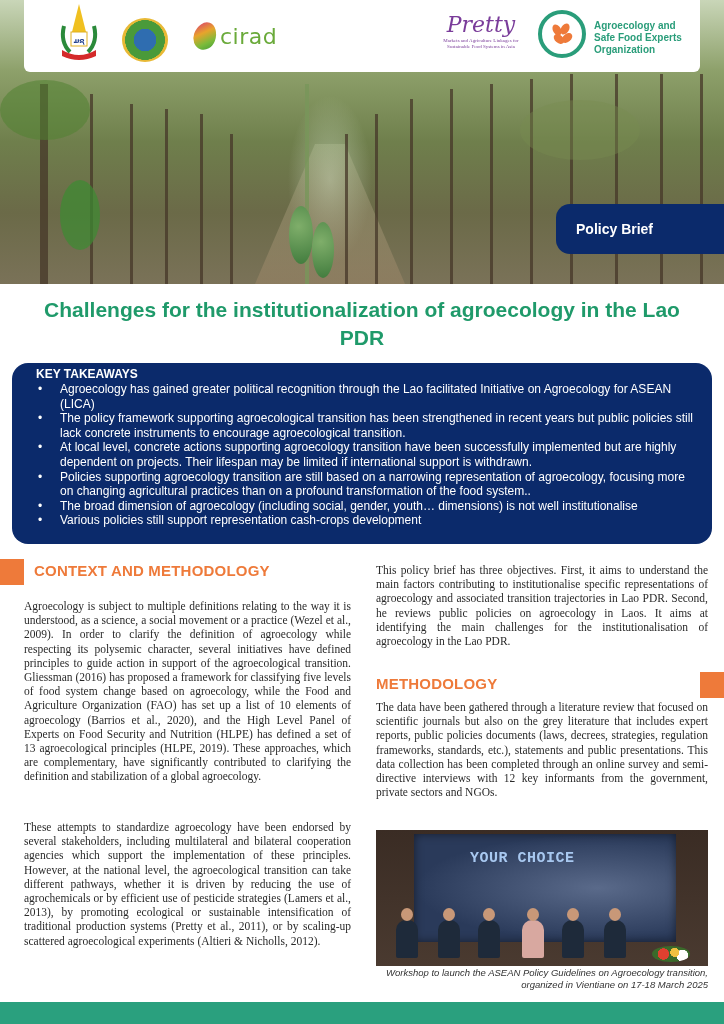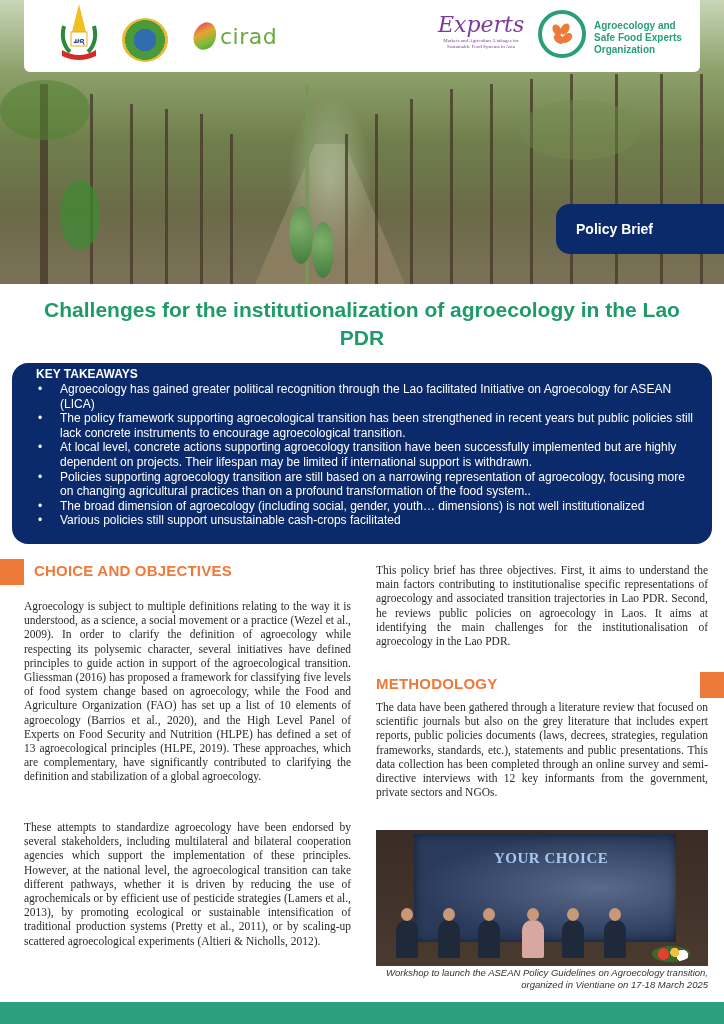--- a/index.html
+++ b/index.html
@@ -84,21 +84,21 @@
   .workshop-photo {
     position: absolute; left: 376px; top: 830px; width: 332px; height: 136px; overflow: hidden;
     background: linear-gradient(180deg, #3a2c24 0%, #4a3a30 100%);
   }
   .screen {
     position: absolute; left: 38px; top: 4px; width: 262px; height: 108px;
     background: radial-gradient(ellipse at 70% 50%, #5a6a8a 0%, #2a3a5a 70%), #2a3a5a;
     box-shadow: inset 0 0 10px rgba(0,0,0,0.5);
   }
   .screen-text {
-    position: absolute; left: 80px; top: 16px; color: #a8c8f0; font-family: Liberation Serif, serif;
+    position: absolute; left: 56px; top: 16px; color: #a8c8f0; font-family: Liberation Mono, monospace;
     font-weight: bold; font-size: 15px; letter-spacing: 0.5px;
   }
   .person { position: absolute; bottom: 8px; width: 22px; height: 38px; border-radius: 10px 10px 2px 2px; background: #1e2a3a; }
   .person .head { position: absolute; top: -12px; left: 5px; width: 12px; height: 13px; border-radius: 50%; background: #c89878; }
   .flowers { position: absolute; right: 18px; bottom: 4px; width: 38px; height: 16px; border-radius: 50%;
     background: radial-gradient(circle at 30% 50%, #e04030 0 20%, transparent 21%), radial-gradient(circle at 60% 40%, #f0c040 0 18%, transparent 19%), radial-gradient(circle at 80% 60%, #ffffff 0 18%, transparent 19%), #3a6a2a; }
   .caption {
     position: absolute; left: 376px; top: 967px; width: 332px; text-align: right;
     font-style: italic; font-size: 9.5px; line-height: 12px; color: #333;
   }
@@ -142,21 +142,21 @@
     <rect x="15" y="30" width="16" height="14" fill="#ffffff" stroke="#e0b020"></rect>
     <text x="23" y="41" font-size="7" text-anchor="middle" fill="#1a3a8a" font-weight="bold">ມຊ</text>
     <path d="M6 48 Q23 58 40 48 L40 54 Q23 62 6 54 Z" fill="#d42a2a"></path>
   </svg>
   <div class="logo logo-gov"></div>
   <div class="logo logo-cirad">
     <div class="cirad-mark"></div>
     <span class="cirad-text">cirad</span>
   </div>
   <div class="logo logo-malica">
-    <div class="malica-name">Experts</div>
+    <div class="malica-name">Pretty</div>
     <div class="malica-sub">Markets and Agriculture Linkages for Sustainable Food Systems in Asia</div>
   </div>
   <div class="logo logo-asf">
     <svg width="24" height="24" viewBox="0 0 24 24">
       <ellipse cx="7" cy="8" rx="4" ry="6" fill="#ee7a3a" transform="rotate(-30 7 8)"></ellipse>
       <ellipse cx="15" cy="7" rx="4" ry="6" fill="#ee7a3a" transform="rotate(30 15 7)"></ellipse>
       <ellipse cx="9" cy="17" rx="4" ry="6" fill="#ee7a3a" transform="rotate(-50 9 17)"></ellipse>
       <ellipse cx="17" cy="16" rx="4" ry="6" fill="#ee7a3a" transform="rotate(50 17 16)"></ellipse>
     </svg>
   </div>
@@ -171,27 +171,27 @@
 
 <h1 class="title">Challenges for the institutionalization of agroecology in the Lao PDR</h1>
 
 <div class="takeaways">
   <div class="takeaways-heading">KEY TAKEAWAYS</div>
   <ul>
     <li><span class="bullet">•</span><span>Agroecology has gained greater political recognition through the Lao facilitated Initiative on Agroecology for ASEAN (LICA)</span></li>
     <li><span class="bullet">•</span><span>The policy framework  supporting agroecological transition has been strengthened in recent years but public policies still lack concrete instruments to encourage agroecological transition.</span></li>
     <li><span class="bullet">•</span><span>At local level, concrete actions supporting agroecology transition have been successfully implemented but are highly dependent on projects. Their lifespan may be limited if international support is withdrawn.</span></li>
     <li><span class="bullet">•</span><span>Policies supporting agroecology transition are still based on a narrowing representation of agroecology, focusing more on changing agricultural practices than on a profound transformation of the food system..</span></li>
-    <li><span class="bullet">•</span><span>The broad dimension of agroecology (including social, gender, youth… dimensions) is not well institutionalized</span></li>
-    <li><span class="bullet">•</span><span>Various policies still support unsustainable cash-crops facilitated</span></li>
+    <li><span class="bullet">•</span><span>The broad dimension of agroecology (including social, gender, youth… dimensions) is not well institutionalise</span></li>
+    <li><span class="bullet">•</span><span>Various policies still support representation cash-crops development</span></li>
   </ul>
 </div>
 
 <div class="orange-tab" style="left:0;top:559px;width:24px;height:26px;"></div>
-<h2 class="section-heading" style="left:34px;top:562px;">CHOICE AND OBJECTIVES</h2>
+<h2 class="section-heading" style="left:34px;top:562px;">CONTEXT AND METHODOLOGY</h2>
 <p class="para" style="left:24px;top:599px;width:327px;">Agroecology is subject to multiple definitions relating to the way it is understood, as a science, a social movement or a practice (Wezel et al., 2009). In order to clarify the definition of agroecology while respecting its polysemic character, several initiatives have defined principles to guide action in support of the agroecological transition. Gliessman (2016) has proposed a framework for classifying five levels of food system change based on agroecology, while the Food and Agriculture Organization (FAO) has set up a list of 10 elements of agroecology (Barrios et al., 2020), and the High Level Panel of Experts on Food Security and Nutrition (HLPE) has defined a set of 13 agroecological principles (HLPE, 2019). These approaches, which are complementary, have significantly contributed to clarifying the definition and stabilization of a global agroecology.</p>
 <p class="para" style="left:24px;top:820px;width:327px;">These attempts to standardize agroecology have been endorsed by several stakeholders, including multilateral and bilateral cooperation agencies which support the implementation of these principles. However, at the national level, the agroecological transition can take different pathways, whether it is driven by reducing the use of agrochemicals or by efficient use of pesticide strategies (Lamers et al., 2013), by  promoting ecological or sustainable intensification of traditional production systems (Pretty et al., 2011), or by scaling-up scattered agroecological experiments (Altieri &amp; Nicholls, 2012).</p>
 <p class="para" style="left:376px;top:563px;width:332px;">This policy brief has three objectives. First, it aims to understand the main factors contributing to institutionalise specific representations of agroecology and associated transition trajectories in Lao PDR. Second, he reviews public policies on agroecology in Laos. It aims at identifying the main challenges for the institutionalisation of agroecology in the Lao PDR.</p>
 
 <h2 class="section-heading" style="left:376px;top:675px;">METHODOLOGY</h2>
 <div class="orange-tab" style="left:700px;top:672px;width:24px;height:26px;"></div>
 <p class="para" style="left:376px;top:700px;width:332px;">The data have been gathered through a literature review that focused on scientific journals but also on the grey literature that includes expert reports, public policies documents (laws, decrees, strategies, regulation frameworks, standards, etc.), statements and public presentations. This data collection has been completed through an online survey and semi-directive interviews with 12 key informants from the government, private sectors and NGOs.</p>
 
 <div class="workshop-photo">
   <div class="screen">

